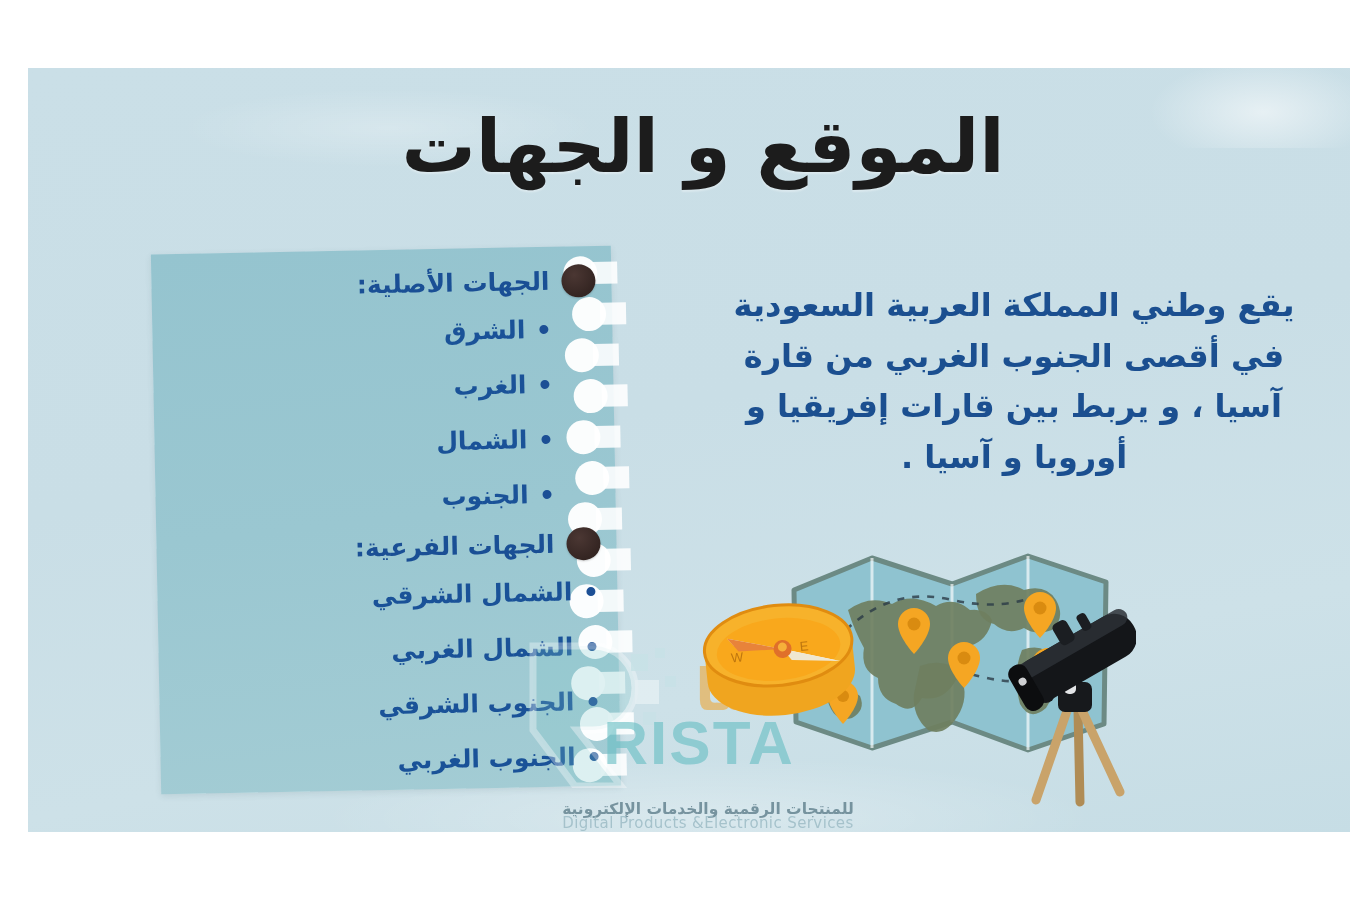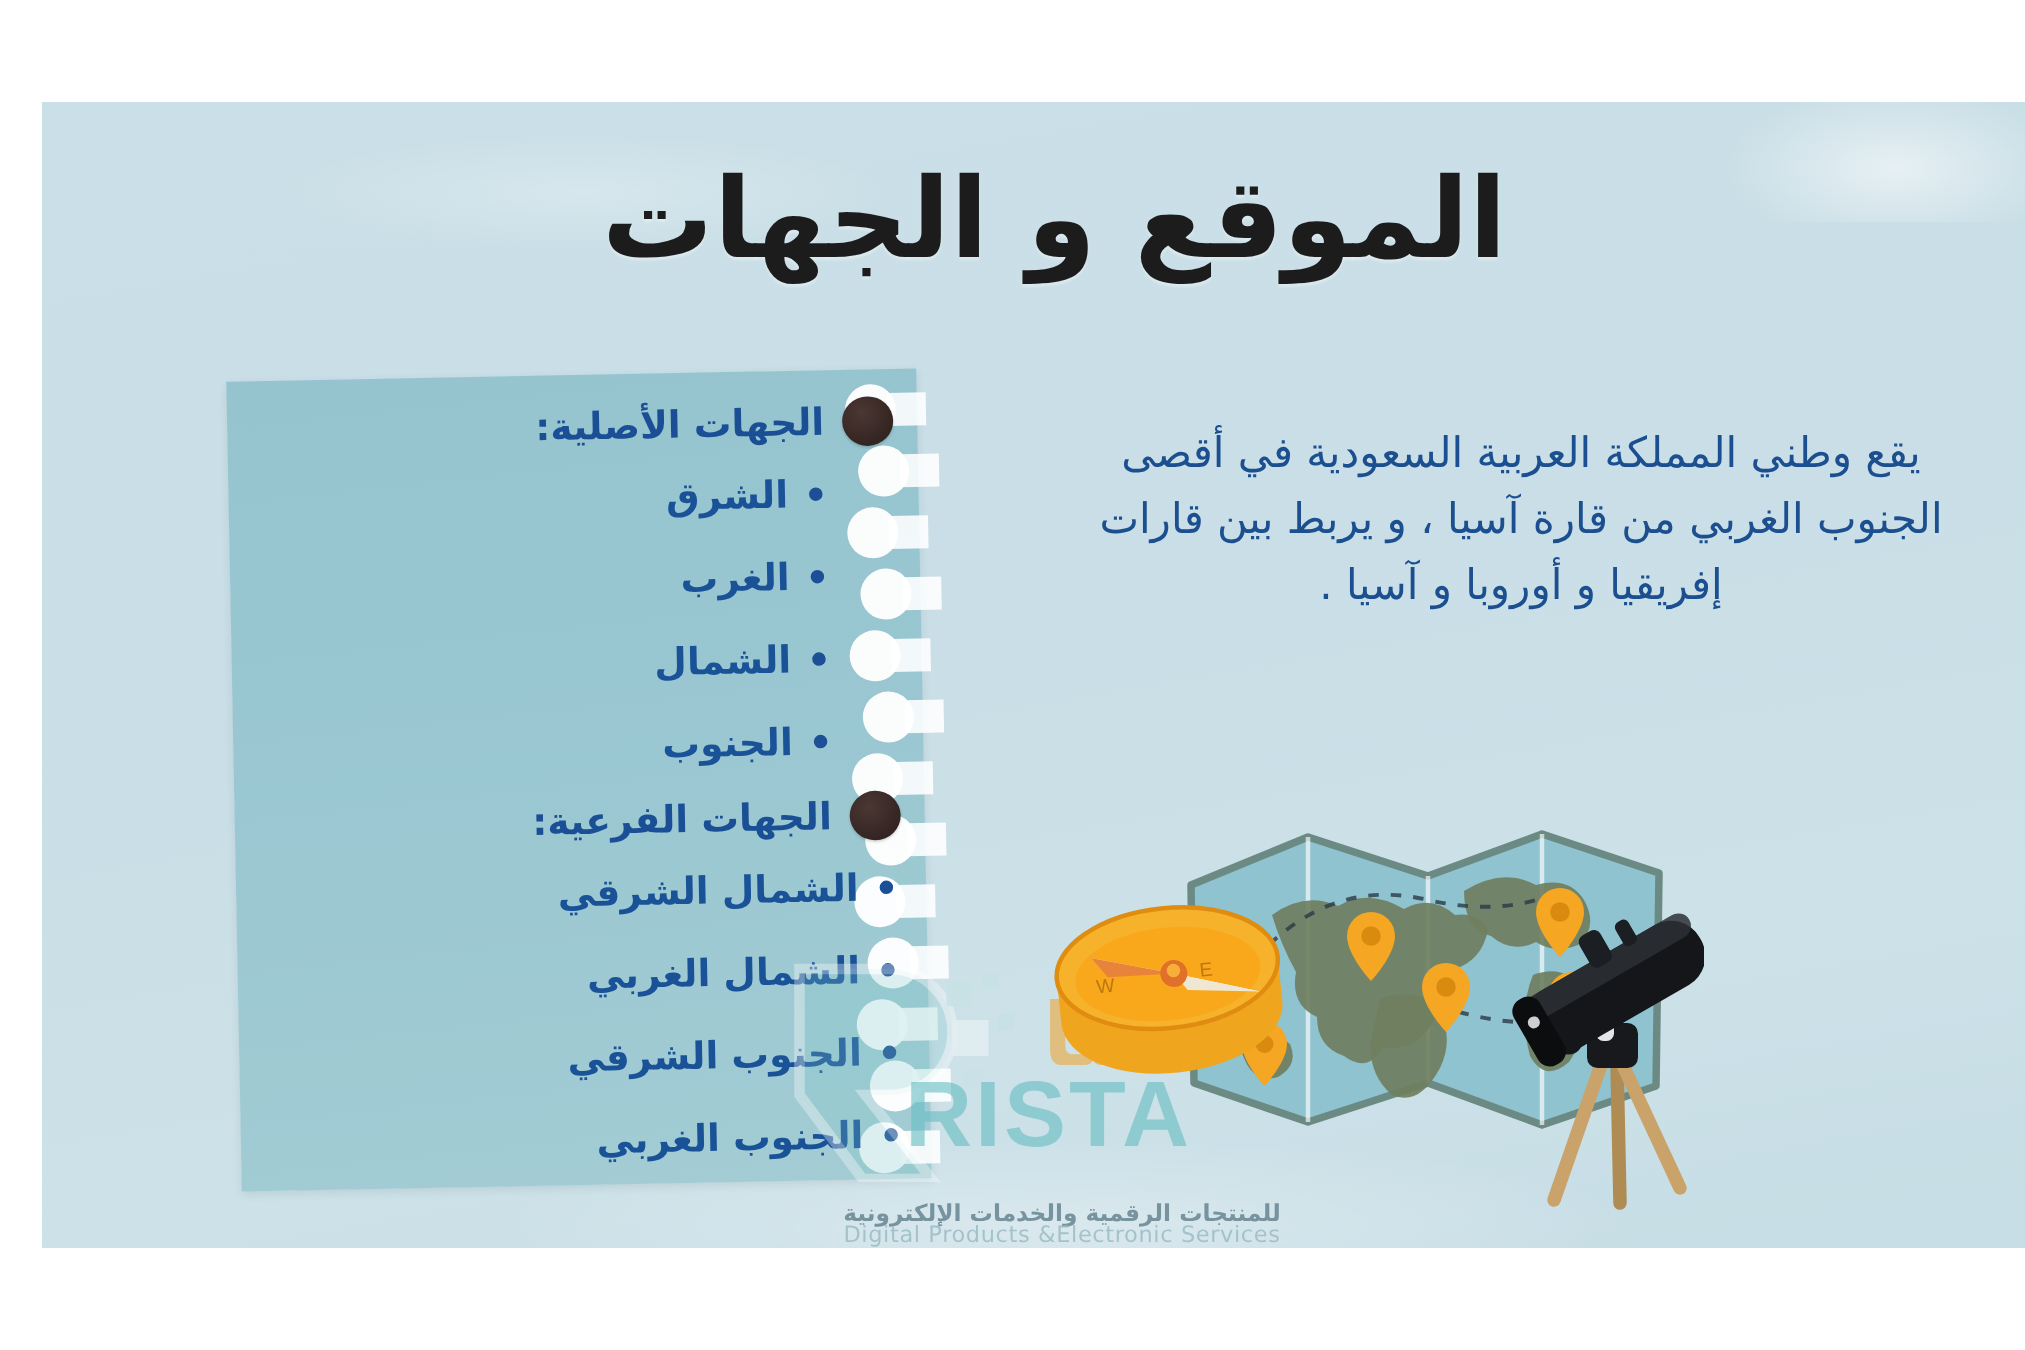--- a/index.html
+++ b/index.html
@@ -142,22 +142,22 @@
   #section-sub .bullet-row { padding-right:6px; }
   #section-sub { margin-top:6px; }
 
   
   #intro-paragraph {
     position:absolute;
     right:58px; top:212px;
     width:612px;
     text-align:center;
     direction:rtl;
-    font-size:28px;
-    font-weight:400;
+    font-size:32px;
+    font-weight:700;
     line-height:1.58;
     color:#1b4f90;
   }
 
   
   #illustration {
     position:absolute;
     left:648px; top:430px;
     width:460px; height:320px;
   }

